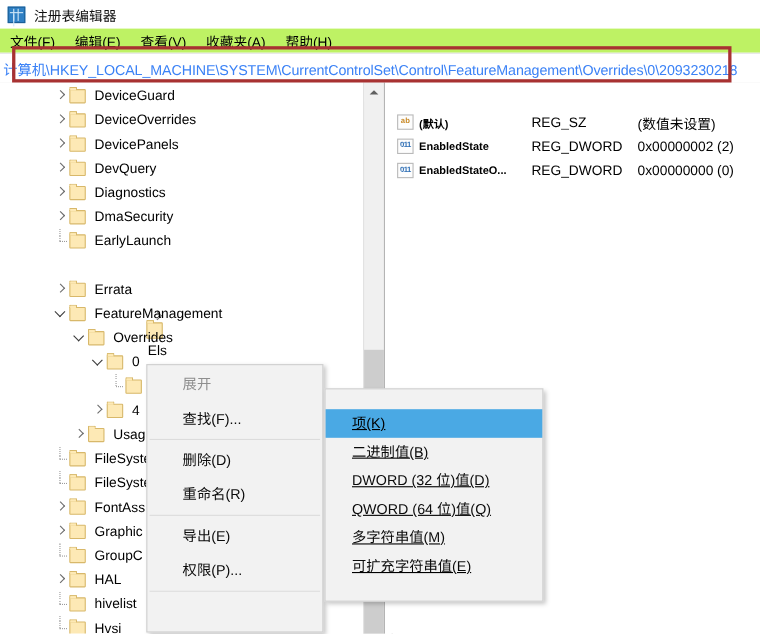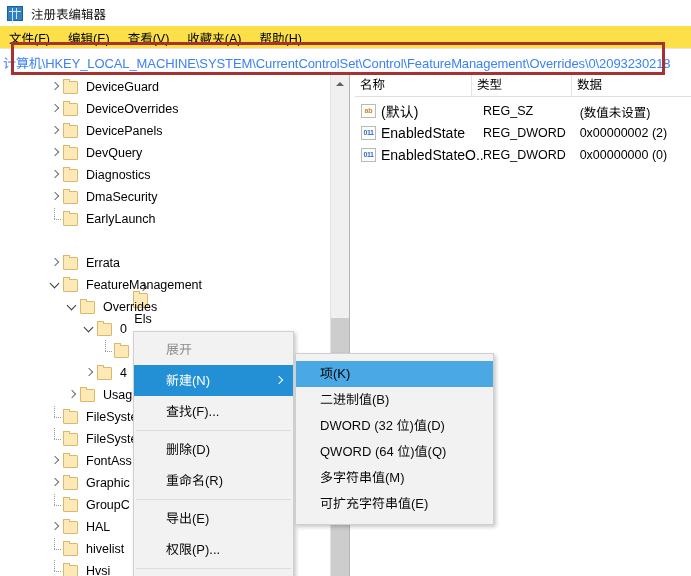--- a/index.html
+++ b/index.html
@@ -26,21 +26,21 @@
   }
   #app-icon:after{
     content:"";position:absolute;left:4px;top:1px;width:1px;height:11px;background:#cfe6f7;
     box-shadow:4px 0 0 #cfe6f7, 0 5px 0 #cfe6f7;
   }
   #title-text{font-size:12.5px;color:#101010;}
 
   
   #menubar{
     position:absolute;left:0;top:26px;width:691px;height:22px;
-    background:#fde047;display:flex;align-items:center;
+    background:#bef264;display:flex;align-items:center;
   }
   .menu-item{
     padding:2px 9px;font-size:12.5px;color:#000;cursor:default;white-space:nowrap;
   }
 
   
   #addressbar{
     position:absolute;left:0;top:48px;width:691px;height:26px;
     background:#ffffff;border-top:1px solid #e6e6e6;border-bottom:1px solid #d8d8d8;
     display:flex;align-items:center;overflow:hidden;
@@ -143,21 +143,21 @@
   .list-row{
     position:absolute;left:0;width:336px;height:22px;display:flex;align-items:center;
   }
   .val-icon{
     width:15px;height:14px;flex:0 0 15px;margin-left:6px;margin-right:5px;
     border:1px solid #b9b9b9;background:#fdfdfd;box-sizing:border-box;position:relative;
     font-size:7px;line-height:12px;text-align:center;font-weight:bold;
   }
   .val-icon.ab{color:#c98b2a;}
   .val-icon.bin{color:#2f6fb5;letter-spacing:-0.5px;}
-  .c-name{width:110px;font-size:14px;overflow:hidden;white-space:nowrap;}
+  .c-name{width:110px;font-size:10px;overflow:hidden;white-space:nowrap;font-weight:bold;}
   .c-type{width:104px;font-size:12.5px;overflow:hidden;white-space:nowrap;}
   .c-data{width:120px;font-size:12.5px;overflow:hidden;white-space:nowrap;}
 
   
   #context-menu{
     position:absolute;left:133px;top:331px;width:159px;
     background:#f2f2f2;border:1px solid #cfcfcf;
     box-shadow:2px 2px 4px rgba(0,0,0,0.22);z-index:40;padding:2px 0;
   }
   .cmi{
@@ -169,21 +169,21 @@
   .cmi .sub-arrow{
     position:absolute;right:11px;top:12px;width:5px;height:5px;
     border-right:1.6px solid #ffffff;border-top:1.6px solid #ffffff;transform:rotate(45deg);
   }
   .cm-sep{height:1px;background:#dcdcdc;margin:3px 2px;}
 
   
   #sub-menu{
     position:absolute;left:295px;top:353px;width:197px;
     background:#f2f2f2;border:1px solid #cfcfcf;
-    box-shadow:2px 2px 4px rgba(0,0,0,0.22);z-index:50;padding:7px 0;
+    box-shadow:2px 2px 4px rgba(0,0,0,0.22);z-index:50;padding:18px 0;text-decoration:underline;
   }
   .smi{
     height:26px;line-height:26px;padding-left:24px;font-size:13px;color:#0a0a0a;white-space:nowrap;
   }
   .smi.active{background:#4aa9e4;color:#000000;}
 </style>
 </head>
 <body>
 
 <div id="titlebar">
@@ -349,25 +349,20 @@
     </div>
 
   <div id="tree-scrollbar">
     <div id="sb-up"></div>
     <div id="sb-thumb"></div>
   </div>
 
   <div id="splitter"></div>
 
   <div id="list-pane">
-    <div id="list-header">
-      <div class="col-h" id="ch-name">名称</div>
-      <div class="col-h" id="ch-type">类型</div>
-      <div class="col-h" id="ch-data">数据</div>
-    </div>
   <div class="list-row" style="top: 25px;">
         <div class="val-icon ab">ab</div>
         <div class="c-name">(默认)</div>
         <div class="c-type">REG_SZ</div>
         <div class="c-data">(数值未设置)</div>
       </div>
       <div class="list-row" style="top: 47px; justify-content: center;">
         <div class="val-icon bin">011</div>
         <div class="c-name">EnabledState</div>
         <div class="c-type">REG_DWORD</div>
@@ -378,21 +373,20 @@
         <div class="c-name">EnabledStateO...</div>
         <div class="c-type">REG_DWORD</div>
         <div class="c-data">0x00000000 (0)</div>
       </div>
     </div>
 
 </div>
 
 <div id="context-menu">
     <div class="cmi disabled"><span>展开</span></div>
-    <div class="cmi active"><span>新建(N)</span><span class="sub-arrow"></span></div>
     <div class="cmi"><span>查找(F)...</span></div>
     <div class="cm-sep"></div>
     <div class="cmi"><span>删除(D)</span></div>
     <div class="cmi"><span>重命名(R)</span></div>
     <div class="cm-sep"></div>
     <div class="cmi"><span>导出(E)</span></div>
     <div class="cmi"><span>权限(P)...</span></div>
     <div class="cm-sep"></div>
     <div class="cmi"></div>
   </div>

